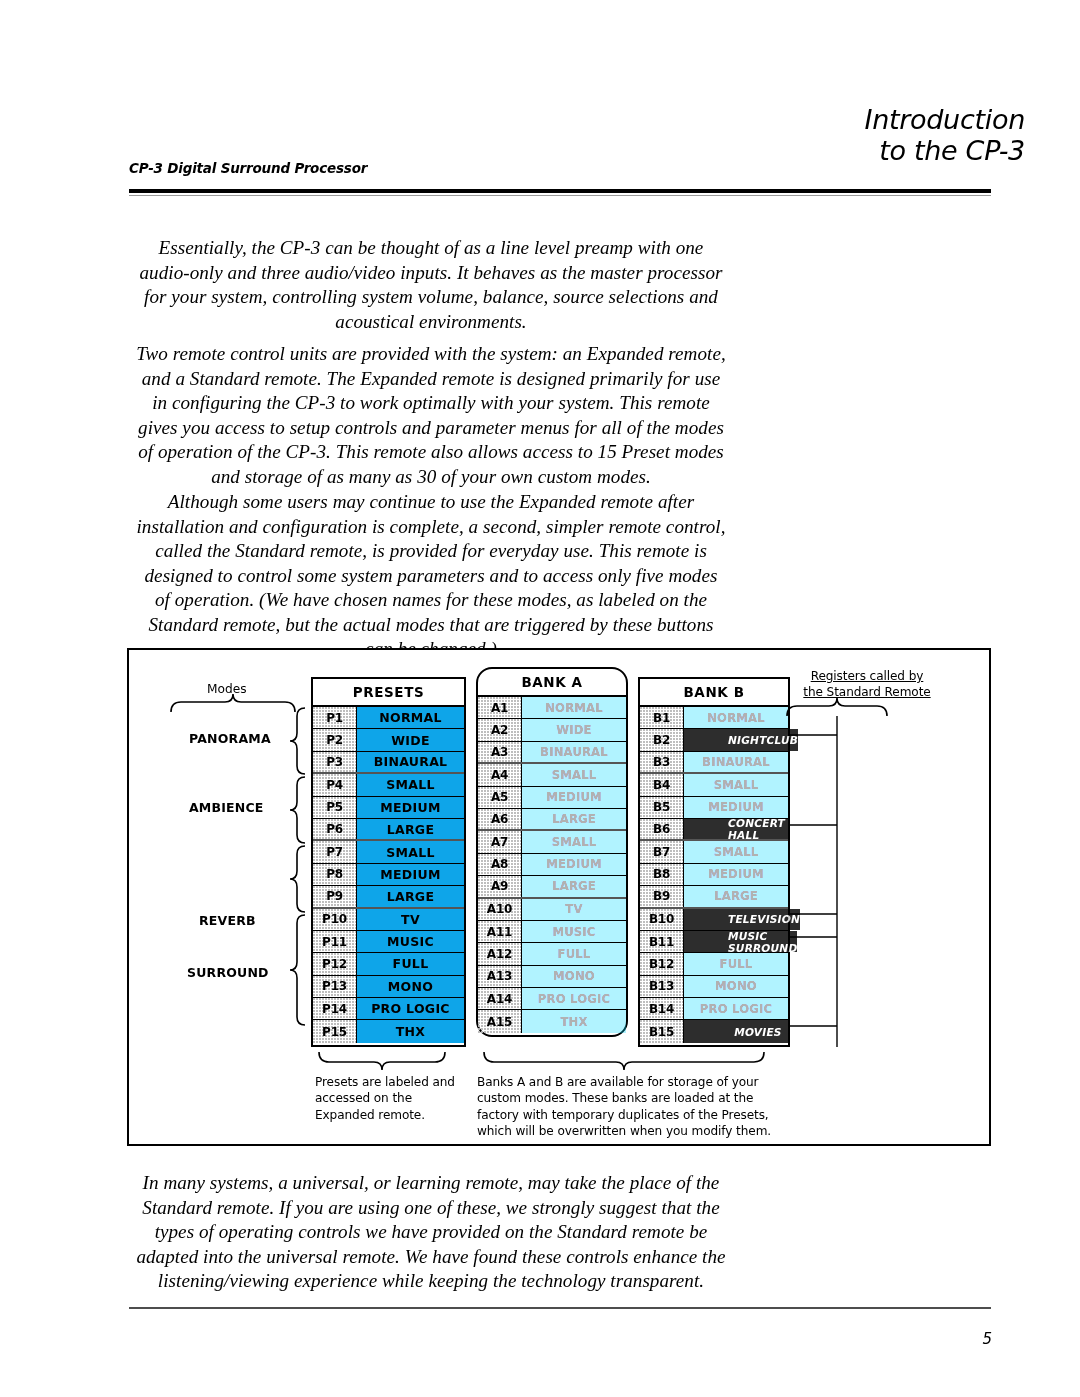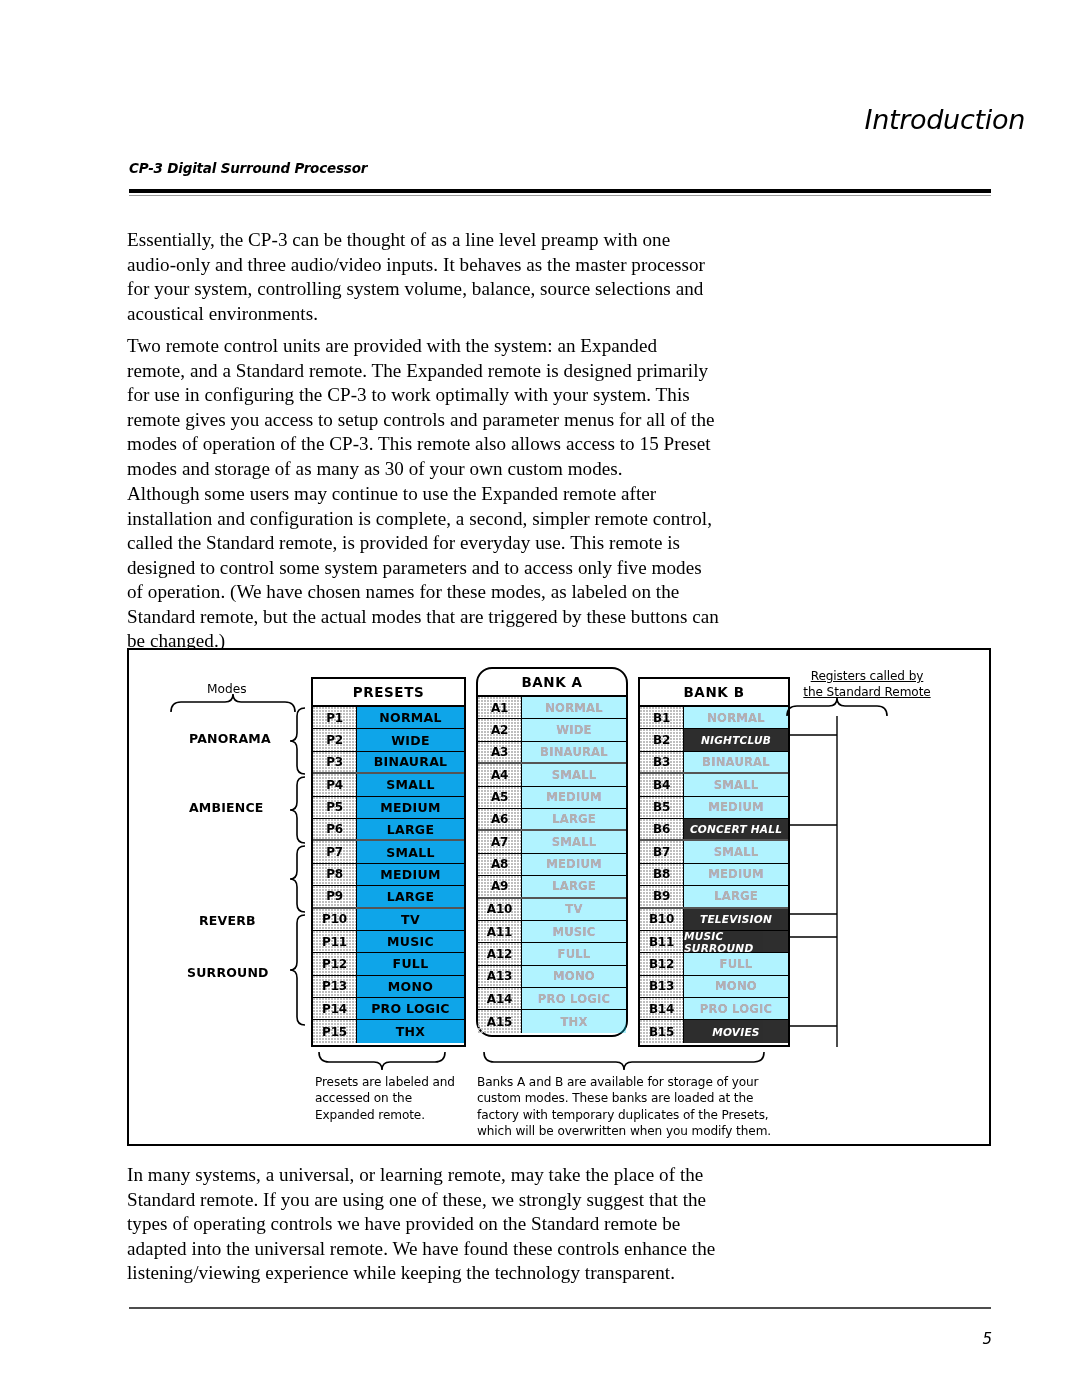--- a/index.html
+++ b/index.html
@@ -36,23 +36,24 @@
     background:#000;
   }
   .hdr-rule-thin {
     position:absolute; left:129px; top:195px; width:862px; height:1px;
     background:#9a9a9a;
   }
   .para {
     font-family:"Liberation Serif", serif;
     font-size:19.1px;
     line-height:24.55px;
-    text-align:left;
+    text-align:center;
     letter-spacing:0.05px;
-    margin:0;
+    margin:8px;
+    font-style:italic;
   }
   #p1 { top:228px; position:absolute; left:127px; width:592px; }
   #p2 { top:334px; position:absolute; left:127px; width:592px; }
   #p3 { top:482px; position:absolute; left:127px; width:592px; }
   #p4 { top:1163px; position:absolute; left:127px; width:592px; }
 
   
   .ftr-rule {
     position:absolute; left:129px; top:1307px; width:862px; height:2px;
     background:#4d4d4d;
@@ -149,21 +150,21 @@
   }
   .row.hl .cell-name {
     background:#000;
     color:#fff;
     font-style:italic;
     font-weight:700;
     font-size:10.6px;
     letter-spacing:0.2px;
     opacity:0.92;
   }
-  .row.hl .cell-name.faded { opacity:0.82; filter:none; }
+  .row.hl .cell-name.faded { opacity:0.82; filter:none;padding-left:44px; }
 
   
   .svg-layer {
     position:absolute; left:0; top:0;
     width:860px; height:494px;
     pointer-events:none;
   }
 
   .cap {
     position:absolute;
@@ -173,20 +174,21 @@
     line-height:16.4px;
     letter-spacing:-0.1px;
   }
 </style>
 </head>
 <body>
 
 <div class="header">
   <div class="hdr-title">
     <span>Introduction</span>
+    <span class="l2">to the CP-3</span>
   </div>
   <div class="hdr-sub">CP-3 Digital Surround Processor</div>
   <div class="hdr-rule-thick"></div>
   <div class="hdr-rule-thin"></div>
 </div>
 
 <p class="para" id="p1">Essentially, the CP-3 can be thought of as a line level preamp with one audio-only and three audio/video inputs. It behaves as the master processor for your system, controlling system volume, balance, source selections and acoustical environments.</p>
 <p class="para" id="p2">Two remote control units are provided with the system: an Expanded remote, and a Standard remote. The Expanded remote is designed primarily for use in configuring the CP-3 to work optimally with your system. This remote gives you access to setup controls and parameter menus for all of the modes of operation of the CP-3. This remote also allows access to 15 Preset modes and storage of as many as 30 of your own custom modes.</p>
 <p class="para" id="p3">Although some users may continue to use the Expanded remote after installation and configuration is complete, a second, simpler remote control, called the Standard remote, is provided for everyday use. This remote is designed to control some system parameters and to access only five modes of operation. (We have chosen names for these modes, as labeled on the Standard remote, but the actual modes that are triggered by these buttons can be changed.)</p>
 <p class="para" id="p4">In many systems, a universal, or learning remote, may take the place of the Standard remote. If you are using one of these, we strongly suggest that the types of operating controls we have provided on the Standard remote be adapted into the universal remote. We have found these controls enhance the listening/viewing experience while keeping the technology transparent.</p>

